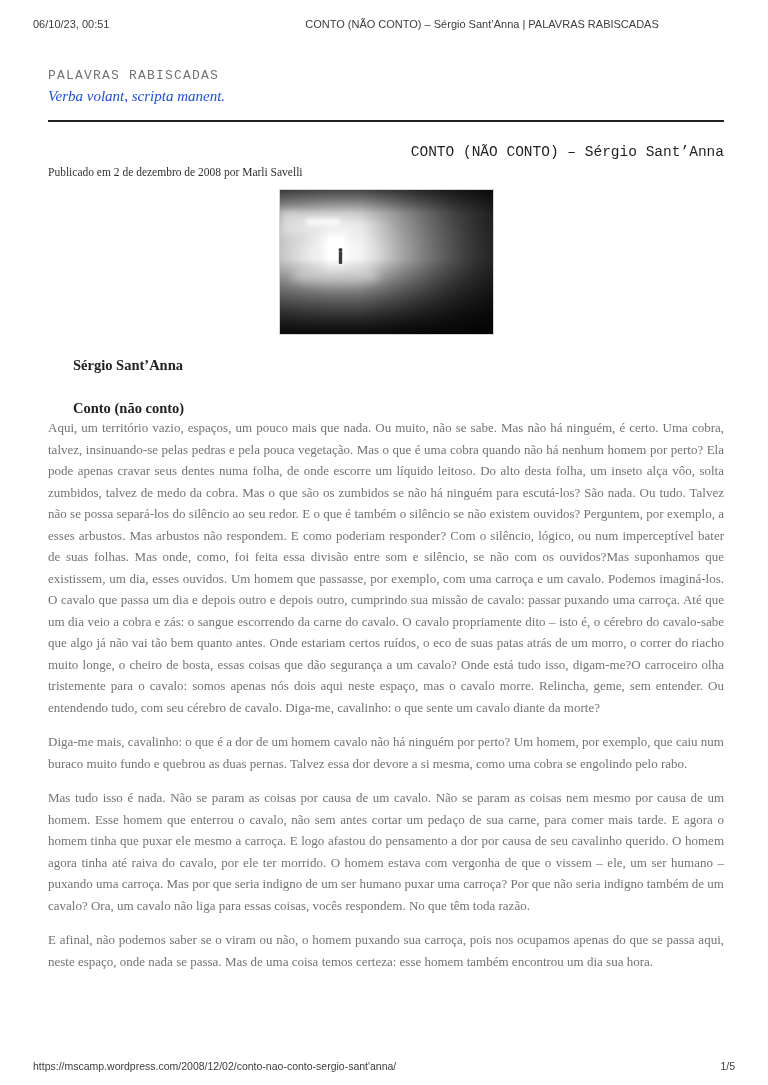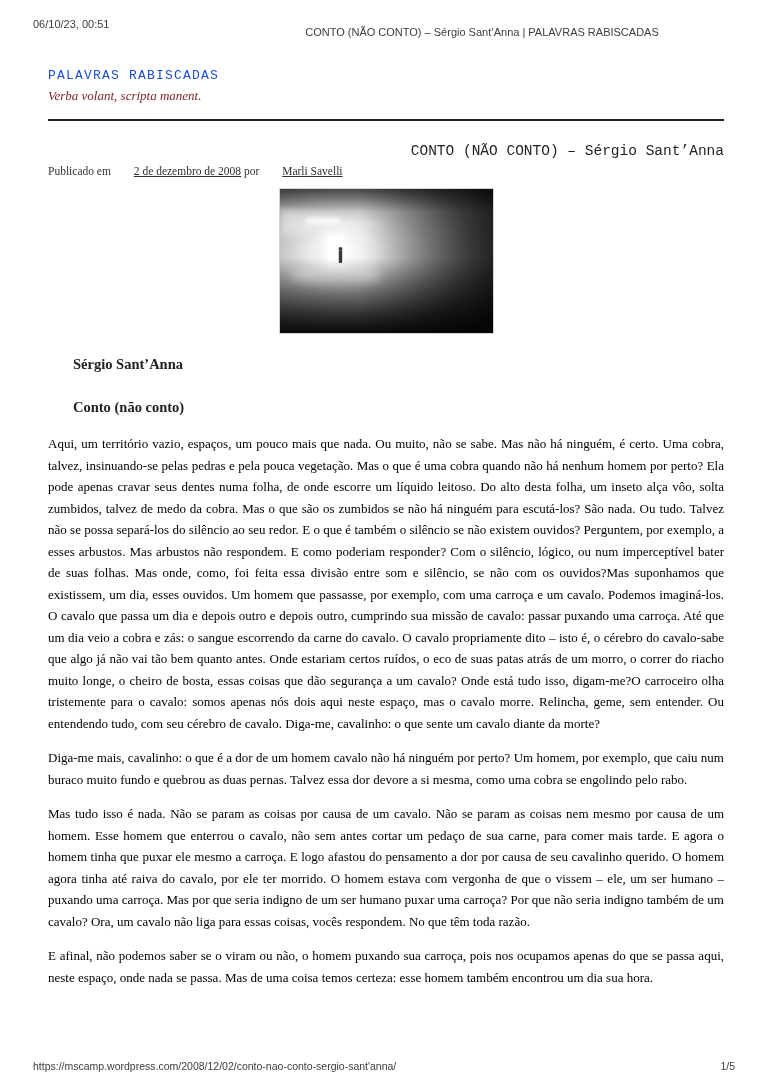--- a/index.html
+++ b/index.html
@@ -16,47 +16,47 @@
   
   .print-header {
     position: absolute;
     top: 18px; left: 33px; right: 33px;
     height: 14px;
     font-family: "Liberation Sans", sans-serif;
     font-size: 11px;
     color: #3d3d3d;
   }
   .print-timestamp { position: absolute; left: 0; top: 0; }
-  .print-doc-title { position: absolute; left: 239px; top: 8px; width: 420px; text-align: center; white-space: nowrap; }
+  .print-doc-title { position: absolute; left: 239px; top: 0; width: 420px; text-align: center; white-space: nowrap; }
   .print-footer {
     position: absolute;
     left: 33px; right: 33px; bottom: 10px;
     font-family: "Liberation Sans", sans-serif;
     font-size: 10.5px;
     color: #3d3d3d;
     display: flex;
     justify-content: space-between;
     background: #ffffff;
   }
 
   
   .content { position: absolute; left: 48px; top: 68px; width: 676px; }
 
   .site-name {
     font-family: "Liberation Mono", monospace;
     font-size: 13px;
     letter-spacing: 1.2px;
-    color: #1d4ed8;
+    color: #737373;
     margin: 0;
     font-weight: 400;
   }
   .site-tagline {
     font-style: italic;
-    font-size: 13px;
-    color: #7f1d1d;
+    font-size: 15px;
+    color: #1d4ed8;
     margin: 5px 0 0 0;
   }
   .divider {
     border: 0;
     border-top: 2px solid #1f1f1f;
     margin: 15px 0 0 0;
   }
 
   .post-title {
     font-family: "Liberation Mono", monospace;
@@ -67,42 +67,39 @@
     white-space: nowrap;
     text-align: right;
   }
   .post-byline {
     font-size: 11.5px;
     color: #333333;
     margin: 6px 0 0 0;
   }
   .post-byline a {
     color: #2e2e2e;
-    text-decoration: underline;
     cursor: pointer;
-    margin-left: 20px;
   }
 
   figure.photo-wrap { margin: 11px auto 0 auto; width: 215px; height: 146px; padding: 0; }
   .photo { display: block; border: 1px solid #d4d4d4; }
 
   .story-heading {
     font-weight: bold;
     font-size: 14.5px;
     color: #222222;
     margin: 26px 0 0 25px;
   }
   .story-heading.second { margin-top: 22px; }
 
   .body-text {
-    margin-top: 17px;
     font-size: 13px;
     line-height: 21.5px;
     text-align: justify;
-    color: #000000;
+    color: #737373;
   }
   .body-text p { margin: 0 0 13px 0; }
 </style>
 </head>
 <body>
 
 <div class="page">
 
   <div class="print-header">
     <span class="print-timestamp">06/10/23, 00:51</span>

